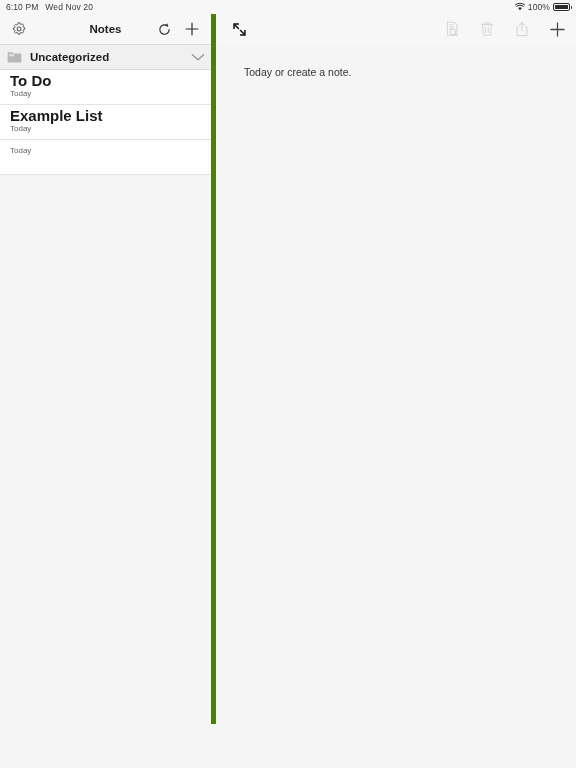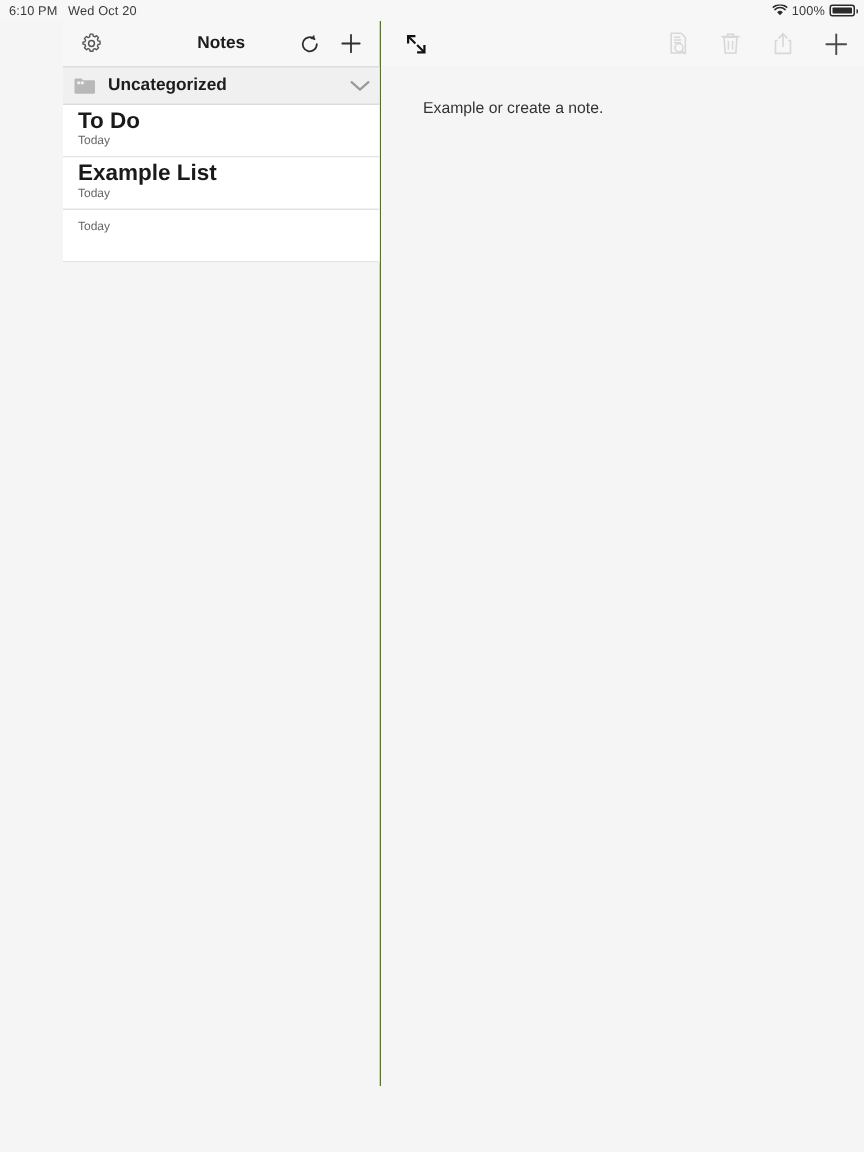--- a/index.html
+++ b/index.html
@@ -84,23 +84,22 @@
     flex: 1 1 auto;
     display: flex;
     min-height: 0;
   }
   .sidebar {
     width: 211px;
     flex: 0 0 211px;
     display: flex;
     flex-direction: column;
     background: #f5f5f5;
-    border-right: 1px solid #4d7c0f;
+    border-right: 5px solid #4d7c0f;
     min-height: 0;
-    margin-left: 42px;
   }
   .detail {
     flex: 1 1 auto;
     display: flex;
     flex-direction: column;
     background: #f5f5f5;
     min-width: 0;
   }
 
   
@@ -225,21 +224,21 @@
   svg { display: block; }
 </style>
 </head>
 <body>
 
 <div class="screen">
 
   <div class="statusbar">
     <div class="status-left">
       <span>6:10 PM</span>
-      <span>Wed Oct 20</span>
+      <span>Wed Nov 20</span>
     </div>
     <div class="status-right">
       <span class="wifi-icon">
         <svg width="10" height="8" viewBox="0 0 10 8">
           <path d="M5 7.2 L3.1 5.1 A2.8 2.8 0 0 1 6.9 5.1 Z" fill="#2a2a2a"></path>
           <path d="M1.6 3.4 A5 5 0 0 1 8.4 3.4" stroke="#2a2a2a" stroke-width="1" fill="none" stroke-linecap="round"></path>
           <path d="M0.3 1.9 A7 7 0 0 1 9.7 1.9" stroke="#2a2a2a" stroke-width="1" fill="none" stroke-linecap="round"></path>
         </svg>
       </span>
       <span>100%</span>
@@ -369,18 +368,18 @@
             <span>
               <svg width="17" height="17" viewBox="0 0 16 16">
                 <path d="M8 1.8V14.2M1.8 8H14.2" stroke="#4a4a4a" stroke-width="1.2" stroke-linecap="round"></path>
               </svg>
             </span>
           </div>
         </div>
       </div>
 
       <div class="detail-body">
-        <span class="placeholder-text">Example or create a note.</span>
+        <span class="placeholder-text">Today or create a note.</span>
       </div>
 
     </div>
   </div>
 </div>
 
 </body></html>

